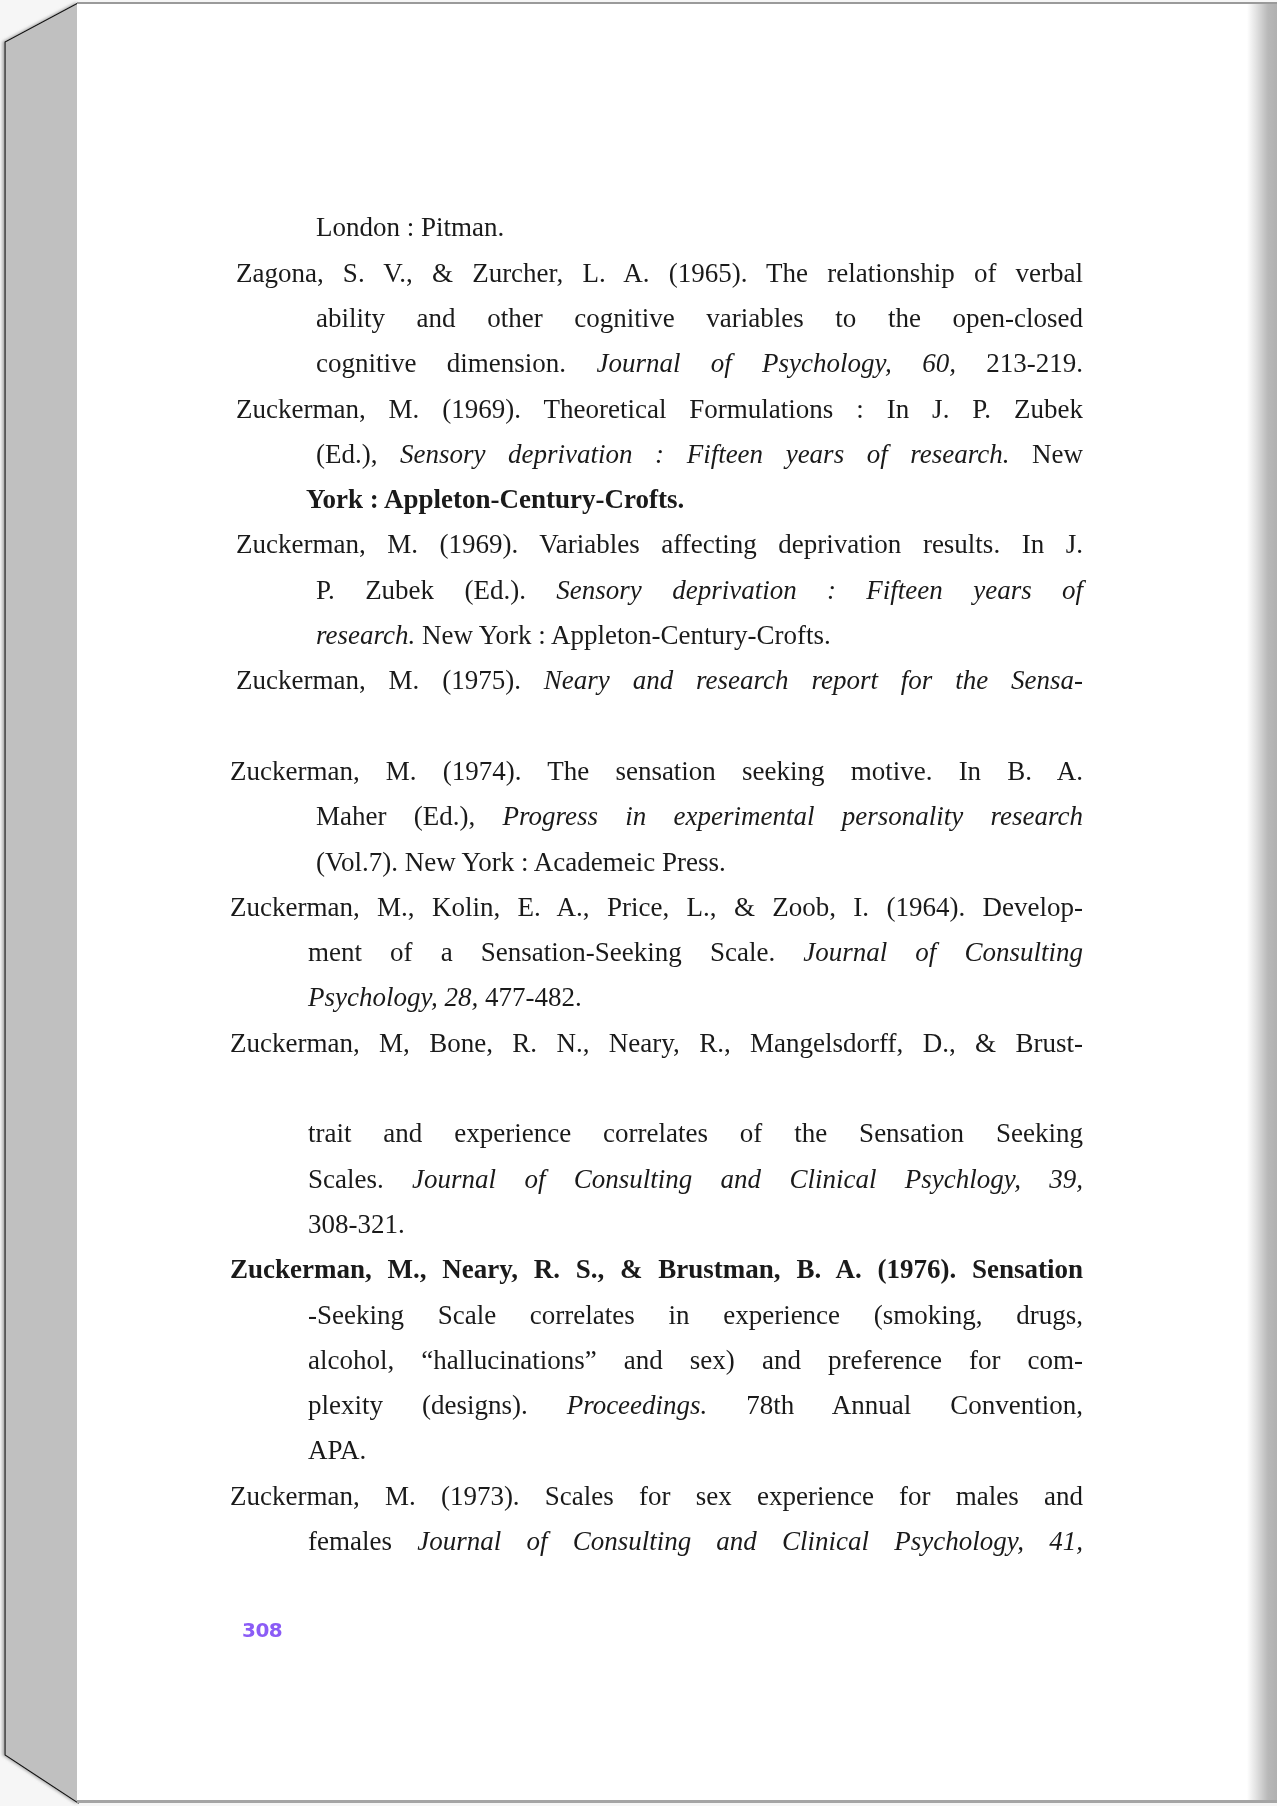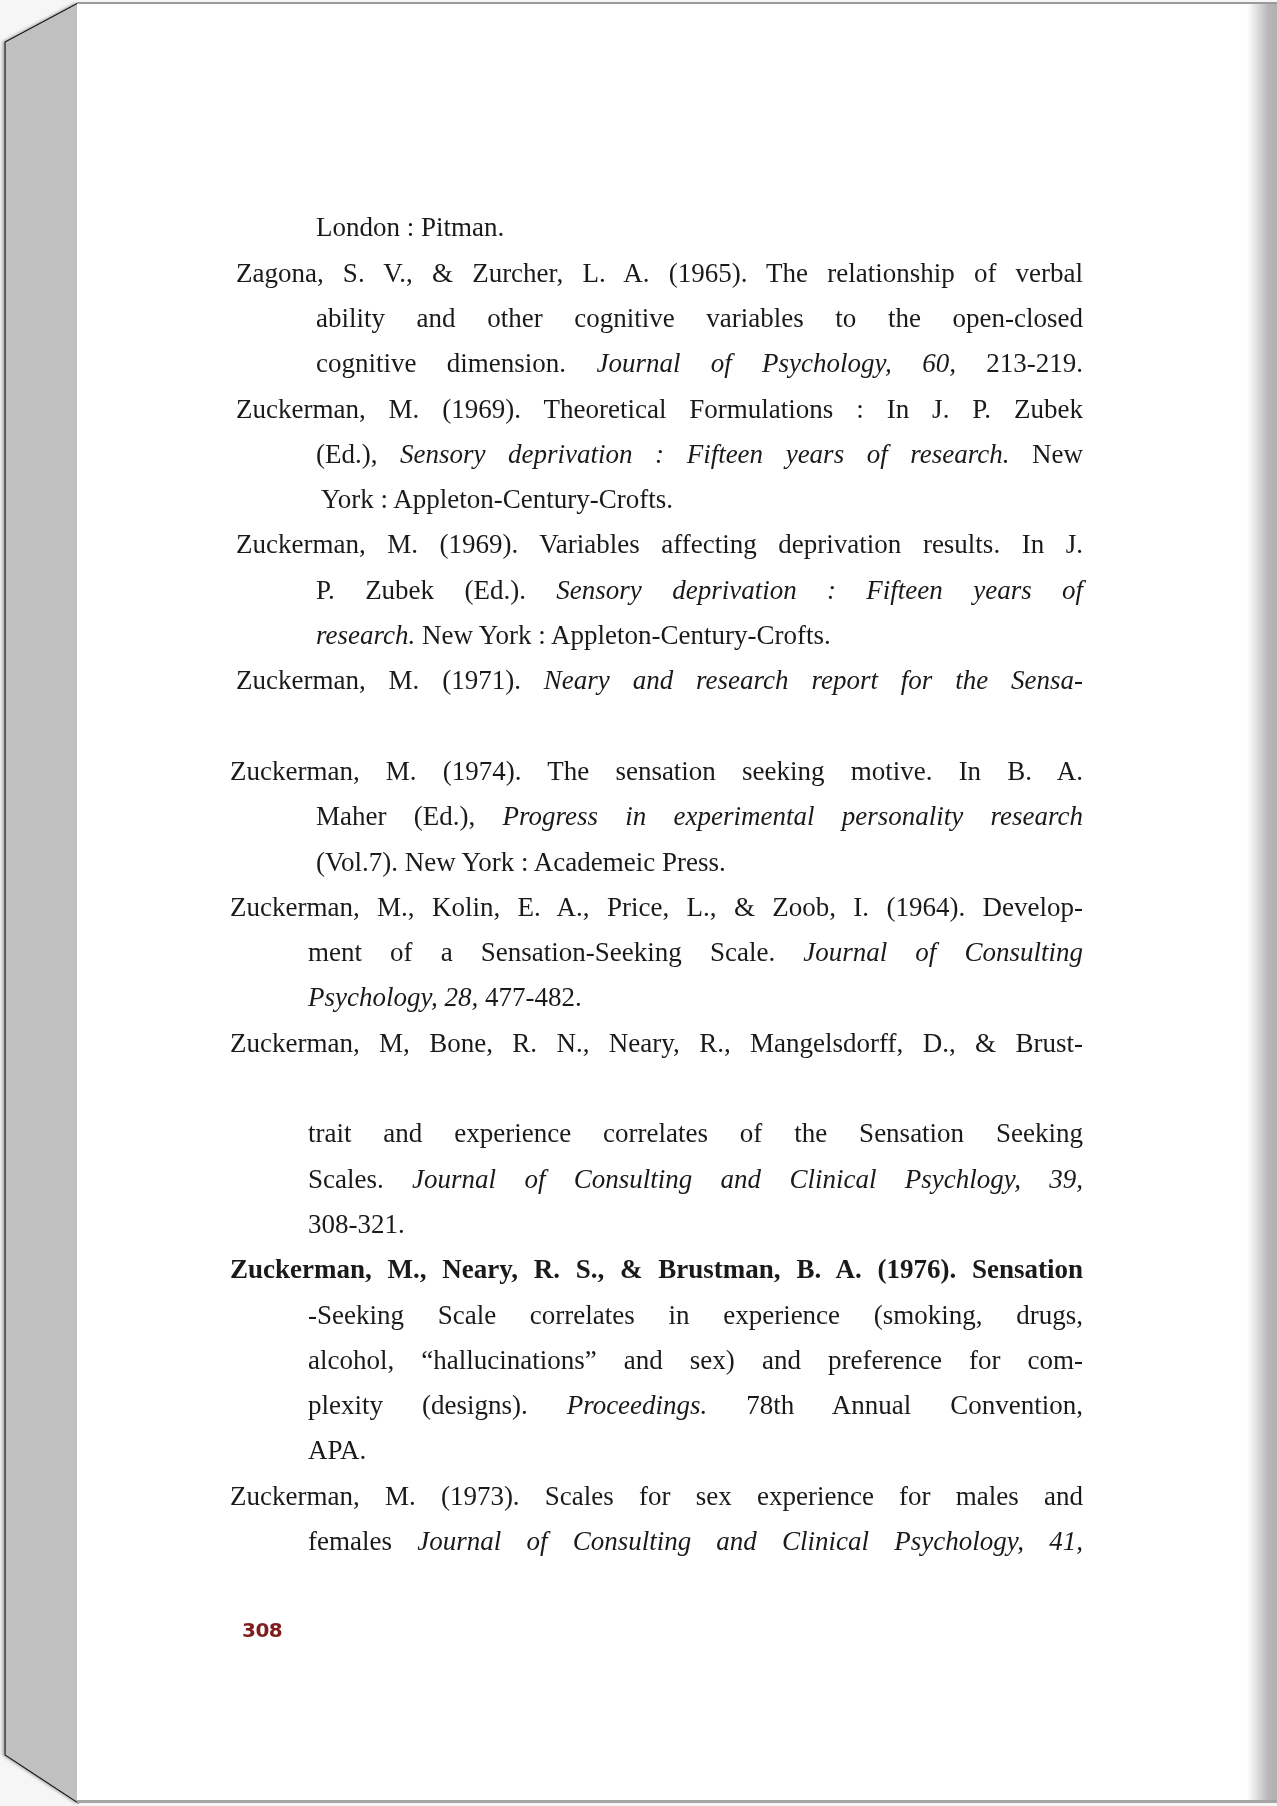--- a/index.html
+++ b/index.html
@@ -59,21 +59,21 @@
     text-align-last: justify;
   }
   i { font-style: italic; }
   .page-number {
     position: absolute;
     left: 165px;
     top: 1614px;
     font-family: "DejaVu Sans", sans-serif;
     font-weight: bold;
     font-size: 20px;
-    color: #7f1d1d;
+    color: #8b5cf6;
     letter-spacing: -0.5px;
   }
 </style>
 </head>
 <body>
 
 <div class="stage">
   <svg class="spine" width="80" height="1806" viewBox="0 0 80 1806">
     <defs>
       <filter id="sh" x="-20%" y="-5%" width="140%" height="110%">
@@ -85,25 +85,25 @@
 
   <div class="page">
     <div class="page-shadow"></div>
     <div class="text-block" id="text-block">
         <div class="line" style="top: 210.3px; left: 239px; width: 767px;"><span>London : Pitman.</span></div>
         <div class="line just" style="top: 255.6px; left: 159px; width: 847px;"><span>Zagona, S. V., &amp; Zurcher, L. A. (1965). The relationship of verbal</span></div>
         <div class="line just" style="top: 300.9px; left: 239px; width: 767px;"><span>ability and other cognitive variables to the open-closed</span></div>
         <div class="line just" style="top: 346.2px; left: 239px; width: 767px;"><span>cognitive dimension. </span><i>Journal of Psychology, 60,</i><span> 213-219.</span></div>
         <div class="line just" style="top: 391.5px; left: 159px; width: 847px;"><span>Zuckerman, M. (1969). Theoretical Formulations : In J. P. Zubek</span></div>
         <div class="line just" style="top: 436.8px; left: 239px; width: 767px;"><span>(Ed.), </span><i>Sensory deprivation : Fifteen years of research.</i><span> New</span></div>
-        <div class="line" style="top: 482.1px; left: 244px; width: 767px;"><span>York : Appleton-Century-Crofts.</span></div>
+        <div class="line" style="top: 482.1px; left: 229px; width: 767px; font-weight: bold;"><span>York : Appleton-Century-Crofts.</span></div>
         <div class="line just" style="top: 527.4px; left: 159px; width: 847px;"><span>Zuckerman, M. (1969). Variables affecting deprivation results. In J.</span></div>
         <div class="line just" style="top: 572.7px; left: 239px; width: 767px;"><span>P. Zubek (Ed.). </span><i>Sensory deprivation : Fifteen years of</i></div>
         <div class="line" style="top: 618px; left: 239px; width: 767px;"><i>research.</i><span> New York : Appleton-Century-Crofts.</span></div>
-        <div class="line just" style="top: 663.3px; left: 159px; width: 847px;"><span>Zuckerman, M. (1971). </span><i>Neary and research report for the Sensa-</i></div>
+        <div class="line just" style="top: 663.3px; left: 159px; width: 847px;"><span>Zuckerman, M. (1975). </span><i>Neary and research report for the Sensa-</i></div>
         <div class="line just" style="top: 753.9px; left: 153px; width: 853px;"><span>Zuckerman, M. (1974). The sensation seeking motive. In B. A.</span></div>
         <div class="line just" style="top: 799.2px; left: 239px; width: 767px;"><span>Maher (Ed.), </span><i>Progress in experimental personality research</i></div>
         <div class="line" style="top: 844.5px; left: 239px; width: 767px;"><span>(Vol.7). New York : Academeic Press.</span></div>
         <div class="line just" style="top: 889.8px; left: 153px; width: 853px;"><span>Zuckerman, M., Kolin, E. A., Price, L., &amp; Zoob, I. (1964). Develop-</span></div>
         <div class="line just" style="top: 935.1px; left: 231px; width: 775px;"><span>ment of a Sensation-Seeking Scale. </span><i>Journal of Consulting</i></div>
         <div class="line" style="top: 980.4px; left: 231px; width: 775px;"><i>Psychology, 28,</i><span> 477-482.</span></div>
         <div class="line just" style="top: 1025.7px; left: 153px; width: 853px;"><span>Zuckerman, M, Bone, R. N., Neary, R., Mangelsdorff, D., &amp; Brust-</span></div>
         <div class="line just" style="top: 1116.3px; left: 231px; width: 775px;"><span>trait and experience correlates of the Sensation Seeking</span></div>
         <div class="line just" style="top: 1161.6px; left: 231px; width: 775px;"><span>Scales. </span><i>Journal of Consulting and Clinical Psychlogy, 39,</i></div>
         <div class="line" style="top: 1206.9px; left: 231px; width: 775px;"><span>308-321.</span></div>

